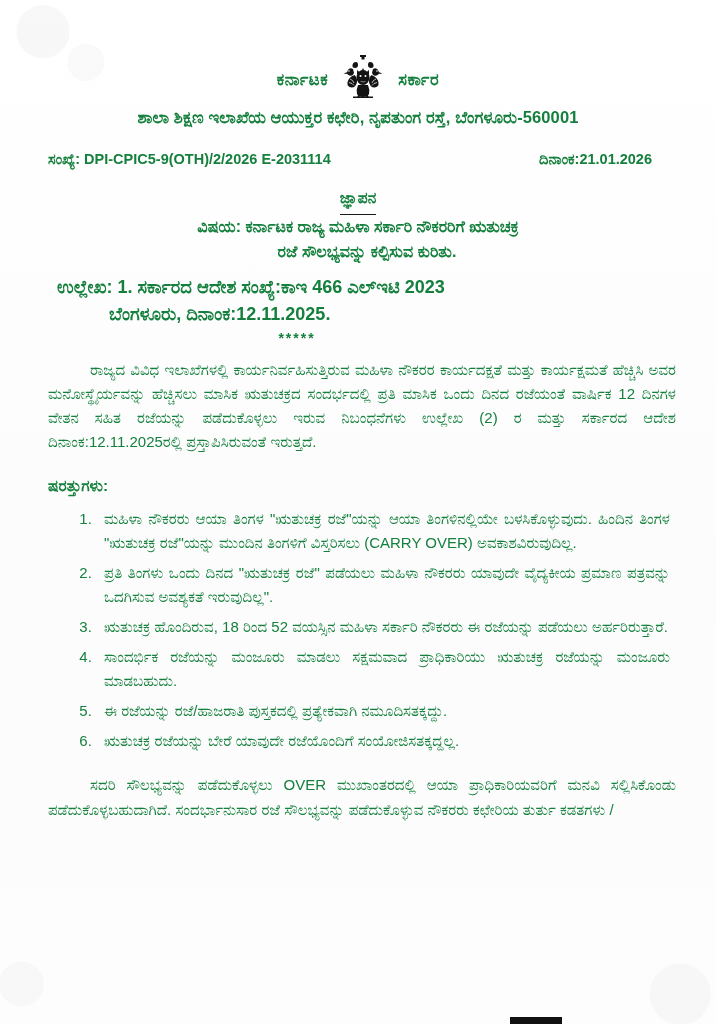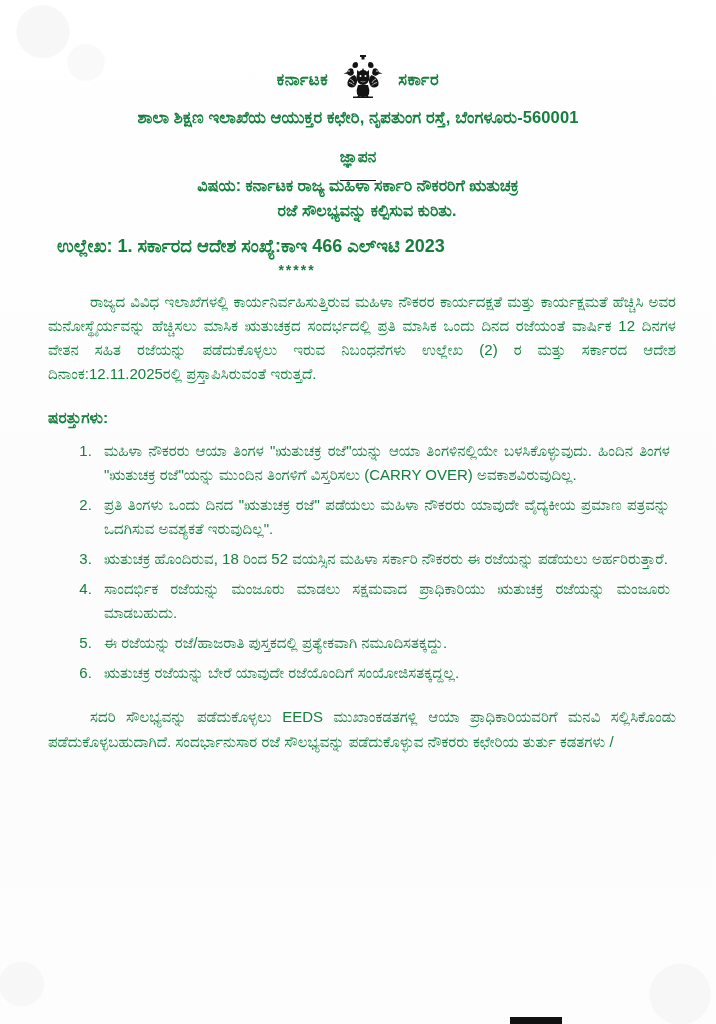--- a/index.html
+++ b/index.html
@@ -80,21 +80,21 @@
 
   
   .doc-title {
     margin-top: 21px;
     text-align: center;
     font-size: 15.5px;
     font-weight: 700;
   }
   .doc-title span {
     border-bottom: 1.6px solid #1a1a1a;
-    padding-bottom: 15px;
+    padding-bottom: 8px;
   }
 
   
   .subject {
     margin-top: 8px;
     text-align: center;
     font-size: 16px;
     font-weight: 600;
     line-height: 1.55;
     padding: 0 100px;
@@ -231,51 +231,56 @@
             </g>
           </svg>
         </span>
 
         <span>ಸರ್ಕಾರ</span>
       </div>
 
       <div class="office-line">ಶಾಲಾ ಶಿಕ್ಷಣ ಇಲಾಖೆಯ ಆಯುಕ್ತರ ಕಛೇರಿ, ನೃಪತುಂಗ ರಸ್ತೆ, ಬೆಂಗಳೂರು-560001</div>
     </div>
 
+    <div class="ref-row">
+      <div class="ref-no">ಸಂಖ್ಯೆ: DPI-CPIC5-9(OTH)/2/2026 E-2031114</div>
+      <div class="ref-date">ದಿನಾಂಕ:21.01.2026</div>
+    </div>
 
     <div class="doc-title">
       <span>ಜ್ಞಾಪನ</span>
     </div>
 
     <div class="subject">
       <span>ವಿಷಯ: ಕರ್ನಾಟಕ ರಾಜ್ಯ ಮಹಿಳಾ ಸರ್ಕಾರಿ ನೌಕರರಿಗೆ ಋತುಚಕ್ರ</span>
       <span class="l2">ರಜೆ ಸೌಲಭ್ಯವನ್ನು ಕಲ್ಪಿಸುವ ಕುರಿತು.</span>
     </div>
 
     <div class="references">
       <div class="ref-item first">
         <span class="r-head"><span>ಉಲ್ಲೇಖ:</span>&nbsp;<span>1. ಸರ್ಕಾರದ ಆದೇಶ ಸಂಖ್ಯೆ:ಕಾಇ 466 ಎಲ್ಇಟಿ 2023</span></span>
+        <span class="r-sub">ಬೆಂಗಳೂರು, ದಿನಾಂಕ:12.11.2025.</span>
       </div>
       <div class="ref-item second">
       </div>
     </div>
 
     <div class="stars">*****</div>
 
     <div class="body-para">ರಾಜ್ಯದ ವಿವಿಧ ಇಲಾಖೆಗಳಲ್ಲಿ ಕಾರ್ಯನಿರ್ವಹಿಸುತ್ತಿರುವ ಮಹಿಳಾ ನೌಕರರ ಕಾರ್ಯದಕ್ಷತೆ ಮತ್ತು ಕಾರ್ಯಕ್ಷಮತೆ ಹೆಚ್ಚಿಸಿ ಅವರ ಮನೋಸ್ಥೈರ್ಯವನ್ನು ಹೆಚ್ಚಿಸಲು ಮಾಸಿಕ ಋತುಚಕ್ರದ ಸಂದರ್ಭದಲ್ಲಿ ಪ್ರತಿ ಮಾಸಿಕ ಒಂದು ದಿನದ ರಜೆಯಂತೆ ವಾರ್ಷಿಕ 12 ದಿನಗಳ ವೇತನ ಸಹಿತ ರಜೆಯನ್ನು ಪಡೆದುಕೊಳ್ಳಲು ಇರುವ ನಿಬಂಧನೆಗಳು ಉಲ್ಲೇಖ (2) ರ ಮತ್ತು ಸರ್ಕಾರದ ಆದೇಶ ದಿನಾಂಕ:12.11.2025ರಲ್ಲಿ ಪ್ರಸ್ತಾಪಿಸಿರುವಂತೆ ಇರುತ್ತದೆ.</div>
 
     <div class="cond-heading">ಷರತ್ತುಗಳು:</div>
 
     <ol class="conditions">
       <li><span>ಮಹಿಳಾ ನೌಕರರು ಆಯಾ ತಿಂಗಳ "ಋತುಚಕ್ರ ರಜೆ"ಯನ್ನು ಆಯಾ ತಿಂಗಳಿನಲ್ಲಿಯೇ ಬಳಸಿಕೊಳ್ಳುವುದು. ಹಿಂದಿನ ತಿಂಗಳ "ಋತುಚಕ್ರ ರಜೆ"ಯನ್ನು ಮುಂದಿನ ತಿಂಗಳಿಗೆ ವಿಸ್ತರಿಸಲು (CARRY OVER) ಅವಕಾಶವಿರುವುದಿಲ್ಲ.</span></li>
       <li><span>ಪ್ರತಿ ತಿಂಗಳು ಒಂದು ದಿನದ "ಋತುಚಕ್ರ ರಜೆ" ಪಡೆಯಲು ಮಹಿಳಾ ನೌಕರರು ಯಾವುದೇ ವೈದ್ಯಕೀಯ ಪ್ರಮಾಣ ಪತ್ರವನ್ನು ಒದಗಿಸುವ ಅವಶ್ಯಕತೆ ಇರುವುದಿಲ್ಲ".</span></li>
       <li><span>ಋತುಚಕ್ರ ಹೊಂದಿರುವ, 18 ರಿಂದ 52 ವಯಸ್ಸಿನ ಮಹಿಳಾ ಸರ್ಕಾರಿ ನೌಕರರು ಈ ರಜೆಯನ್ನು ಪಡೆಯಲು ಅರ್ಹರಿರುತ್ತಾರೆ.</span></li>
       <li><span>ಸಾಂದರ್ಭಿಕ ರಜೆಯನ್ನು ಮಂಜೂರು ಮಾಡಲು ಸಕ್ಷಮವಾದ ಪ್ರಾಧಿಕಾರಿಯು ಋತುಚಕ್ರ ರಜೆಯನ್ನು ಮಂಜೂರು ಮಾಡಬಹುದು.</span></li>
       <li><span>ಈ ರಜೆಯನ್ನು ರಜೆ/ಹಾಜರಾತಿ ಪುಸ್ತಕದಲ್ಲಿ ಪ್ರತ್ಯೇಕವಾಗಿ ನಮೂದಿಸತಕ್ಕದ್ದು.</span></li>
       <li><span>ಋತುಚಕ್ರ ರಜೆಯನ್ನು ಬೇರೆ ಯಾವುದೇ ರಜೆಯೊಂದಿಗೆ ಸಂಯೋಜಿಸತಕ್ಕದ್ದಲ್ಲ.</span></li>
     </ol>
 
-    <div class="closing-para">ಸದರಿ ಸೌಲಭ್ಯವನ್ನು ಪಡೆದುಕೊಳ್ಳಲು EEDS ಮುಖಾಂಕಡತಗಳ್ಲಿ ಆಯಾ ಪ್ರಾಧಿಕಾರಿಯವರಿಗೆ ಮನವಿ ಸಲ್ಲಿಸಿಕೊಂಡು ಪಡೆದುಕೊಳ್ಳಬಹುದಾಗಿದೆ. ಸಂದರ್ಭಾನುಸಾರ ರಜೆ ಸೌಲಭ್ಯವನ್ನು ಪಡೆದುಕೊಳ್ಳುವ ನೌಕರರು ಕಛೇರಿಯ ತುರ್ತು ಕಡತಗಳು /</div>
+    <div class="closing-para">ಸದರಿ ಸೌಲಭ್ಯವನ್ನು ಪಡೆದುಕೊಳ್ಳಲು OVER ಮುಖಾಂತರದಲ್ಲಿ ಆಯಾ ಪ್ರಾಧಿಕಾರಿಯವರಿಗೆ ಮನವಿ ಸಲ್ಲಿಸಿಕೊಂಡು ಪಡೆದುಕೊಳ್ಳಬಹುದಾಗಿದೆ. ಸಂದರ್ಭಾನುಸಾರ ರಜೆ ಸೌಲಭ್ಯವನ್ನು ಪಡೆದುಕೊಳ್ಳುವ ನೌಕರರು ಕಛೇರಿಯ ತುರ್ತು ಕಡತಗಳು /</div>
 
   </div>
 
   <div class="scan-mark"></div>
 </div>
 
 </body></html>

